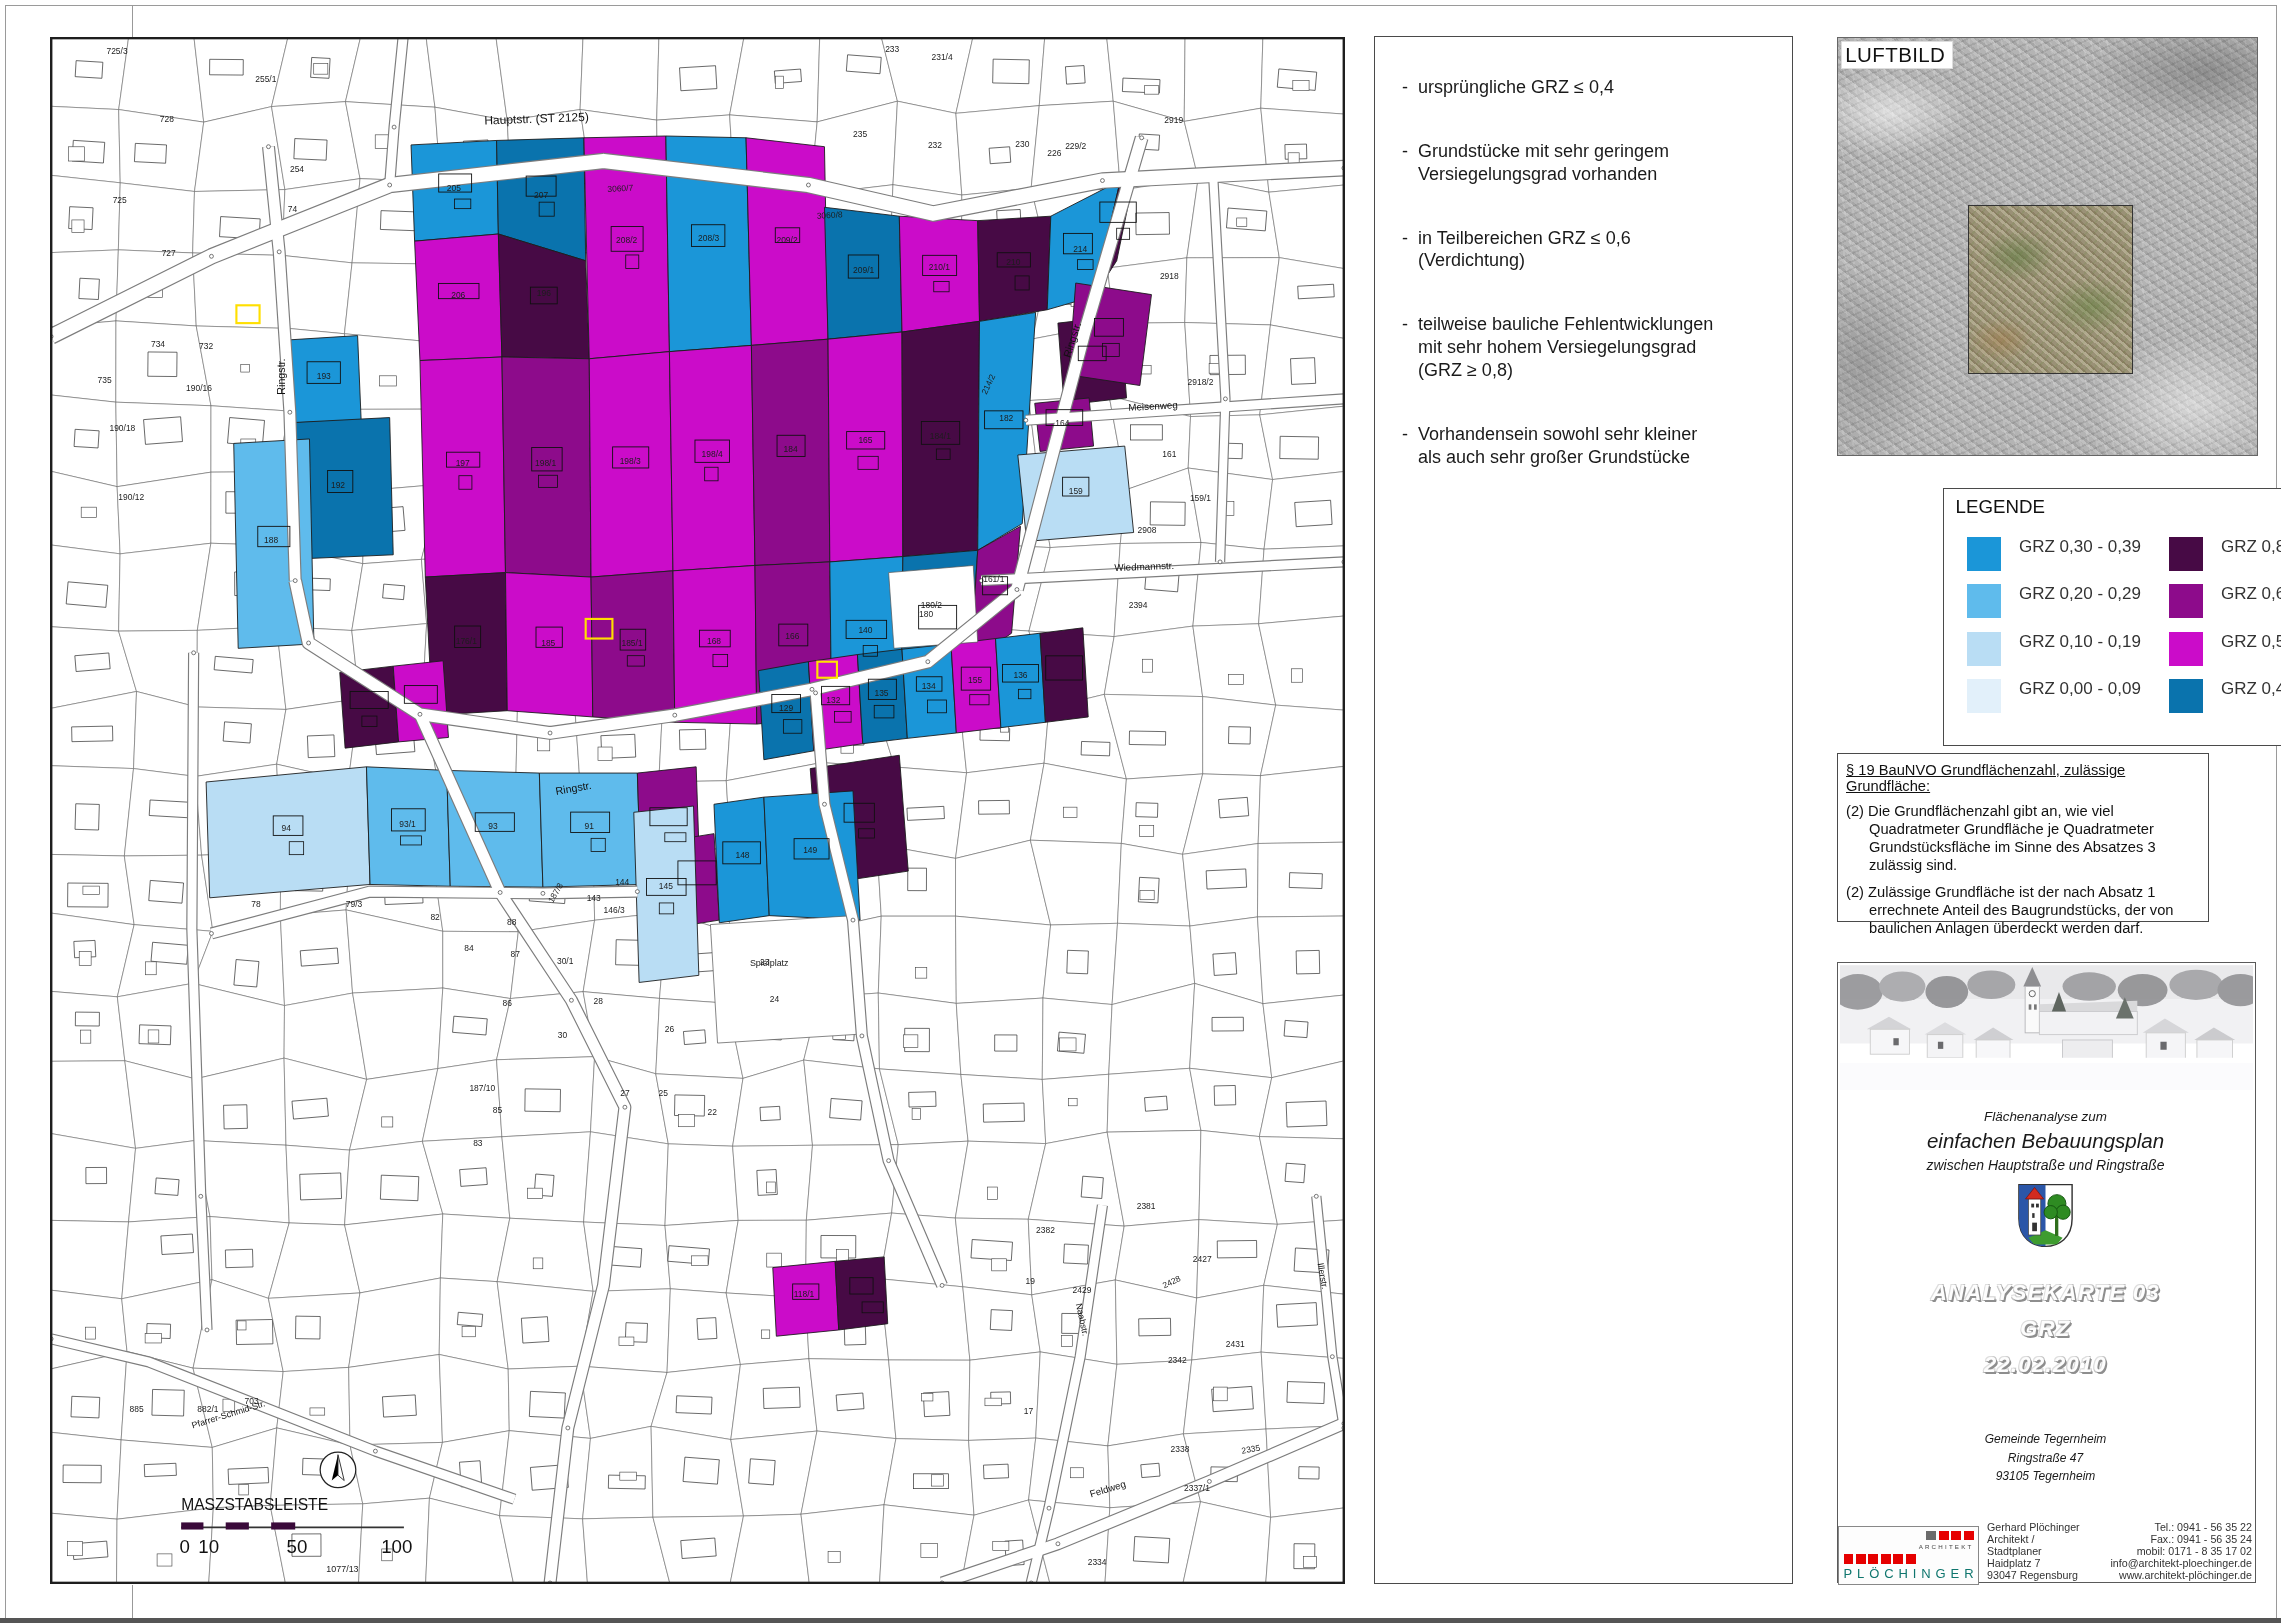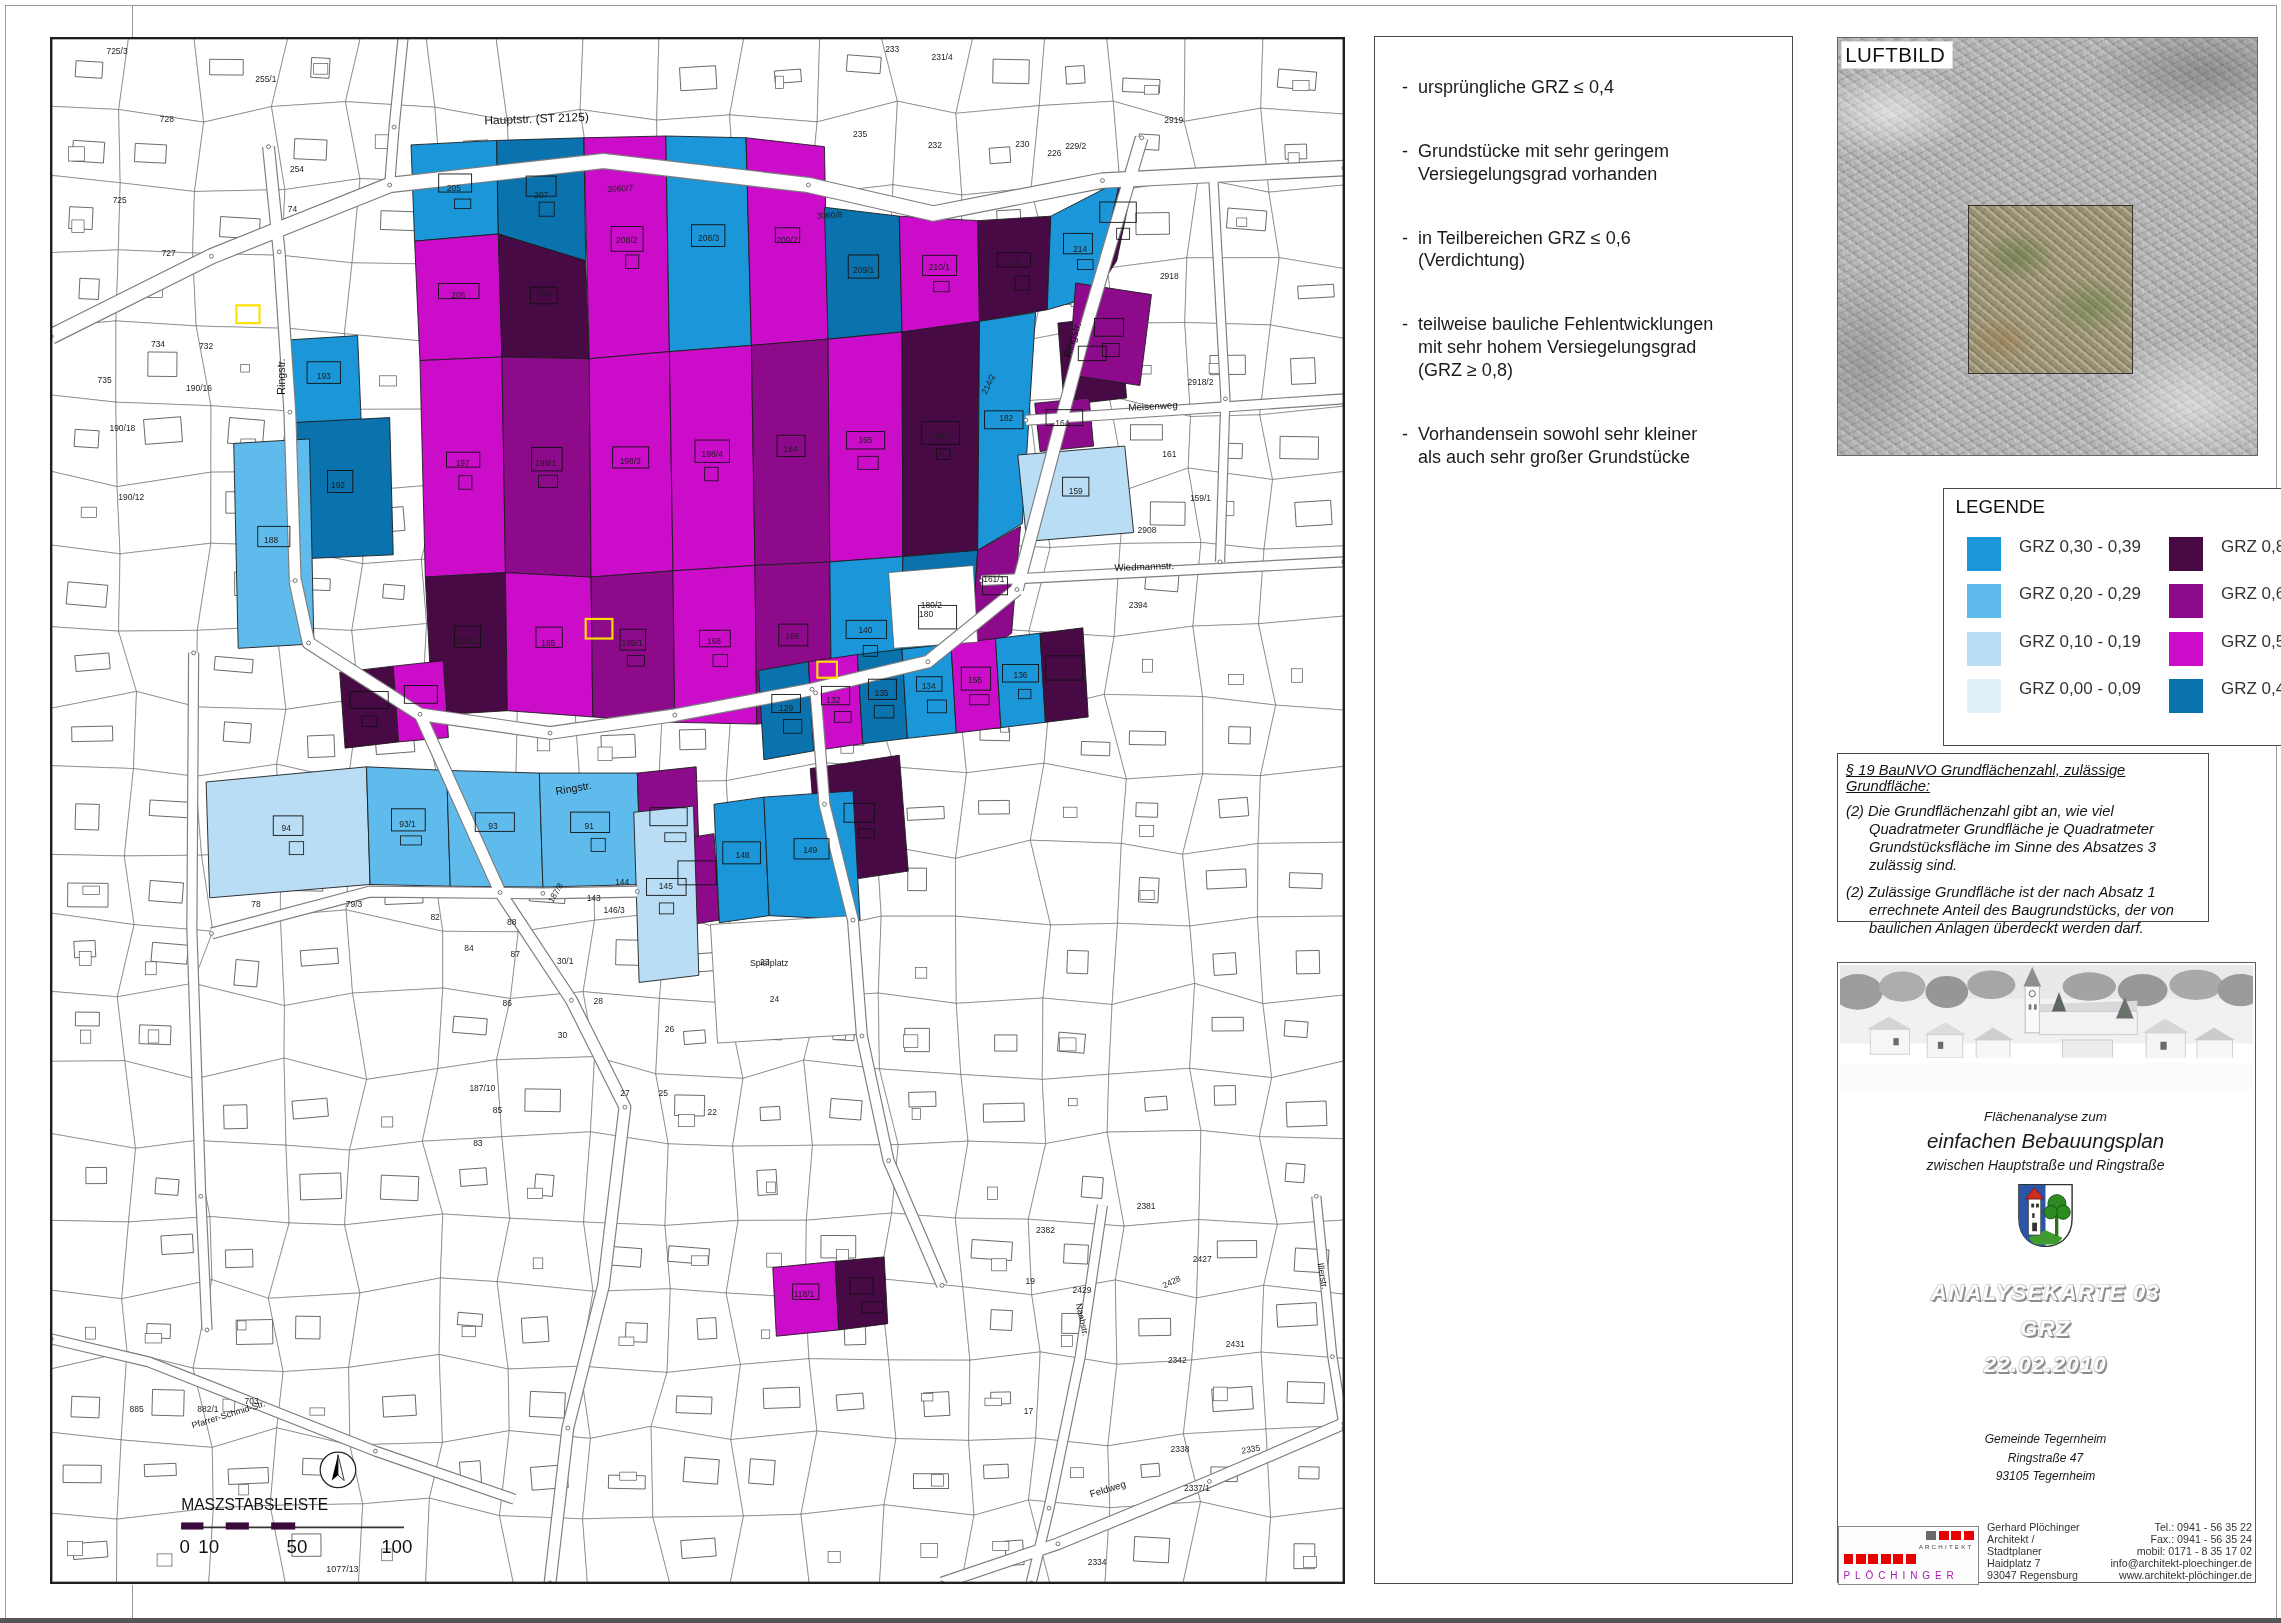--- a/index.html
+++ b/index.html
@@ -33,39 +33,39 @@
       radial-gradient(ellipse 53px 36px at 30% 30%, rgba(90,120,60,.55), transparent 70%),
       radial-gradient(ellipse 62px 40px at 75% 60%, rgba(96,128,62,.5), transparent 70%),
       radial-gradient(ellipse 45px 31px at 20% 80%, rgba(160,120,70,.5), transparent 70%),
       repeating-linear-gradient(40deg, rgba(255,245,225,.25) 0 2.7px, rgba(90,70,40,.22) 2.7px 4.5px, transparent 4.5px 8px),
       repeating-linear-gradient(-50deg, rgba(120,140,80,.25) 0 1.8px, transparent 1.8px 6.2px);}
   #legend-box{left:1943px;top:488px;width:420px;height:258px;border:1.8px solid #4a4a4a;background:#fff;box-sizing:border-box;}
   #legend-box .ltitle{font-size:18.7px;margin:7.1px 0 0 11.6px;color:#111;}
   .leg-item{position:absolute;display:flex;align-items:flex-start;}
   .leg-sw{width:34px;height:34px;flex:0 0 34px;}
   .leg-lab{font-size:17px;margin-left:18px;color:#333;white-space:nowrap;}
-  #law-box{left:1837px;top:753px;width:372px;height:169px;border:1.8px solid #4a4a4a;background:#fff;box-sizing:border-box;padding:8px 9px 0 8px;font-style:italic;}
+  #law-box{left:1837px;top:753px;width:372px;height:169px;border:1.8px solid #4a4a4a;background:#fff;box-sizing:border-box;padding:8px 9px 0 8px;}
   #law-box .heading{font-size:14.7px;text-decoration:underline;margin-bottom:1.8px;color:#111;}
   #law-box .para{font-size:14.7px;line-height:1.22;margin-top:9px;padding-left:23px;text-indent:-23px;color:#111;}
   #title-box{left:1837px;top:962px;width:419px;height:621px;border:1.8px solid #5a5a5a;background:#fff;box-sizing:border-box;}
   #village-photo{left:1.8px;top:1.8px;width:413px;height:125px;overflow:hidden;}
   .tb-center{left:0;width:415px;text-align:center;color:#1a1a1a;font-style:italic;}
   #tb-sub1{top:146px;font-size:13.4px;}
   #tb-main{top:166px;font-size:20.5px;}
   #tb-sub2{top:194px;font-size:14px;}
   #crest{top:219px;left:179px;}
   #tb-emboss{top:312px;}
   #tb-emboss div{font-size:22px;font-weight:bold;letter-spacing:1.3px;line-height:36px;color:#fdfdfd;
      text-shadow:1.8px 1.8px 0 #8e8e8e,0.9px 0.9px 0 #9a9a9a,-0.9px -0.9px 0 #dedede,0.9px -0.9px 0 #c4c4c4,-0.9px 0.9px 0 #c4c4c4;}
   #tb-address{top:467px;font-size:12px;line-height:18.7px;}
   #logo-box{left:0px;top:563px;width:139px;height:57px;border:0.9px solid #888;background:#fdfdfd;}
   .sq{position:absolute;width:9.8px;height:9.8px;background:#e60000;}
   .sq.gray{background:#6b6b6b;}
   #logo-architekt{position:absolute;right:4.5px;top:16px;font-size:6.2px;letter-spacing:2.2px;color:#444;}
-  #logo-name{position:absolute;left:4.5px;bottom:2.7px;font-size:10px;letter-spacing:4.9px;color:#a21caf;}
+  #logo-name{position:absolute;left:4.5px;bottom:2.7px;font-size:13px;letter-spacing:4.9px;color:#0f766e;}
   #contact-left{left:1987px;top:1521px;font-size:10.7px;line-height:12px;color:#333;}
   #contact-right{left:2067px;top:1521px;width:185px;text-align:right;font-size:10.7px;line-height:12px;color:#333;}
 </style>
 </head>
 <body>
 
 <div class="abs" id="page-frame"></div>
 <div class="abs tick" style="left:132px;top:5.3px;height:32px;"></div>
 <div class="abs tick" style="left:132px;top:1585px;height:33px;"></div>
 <div class="abs" id="bottom-strip"></div>

